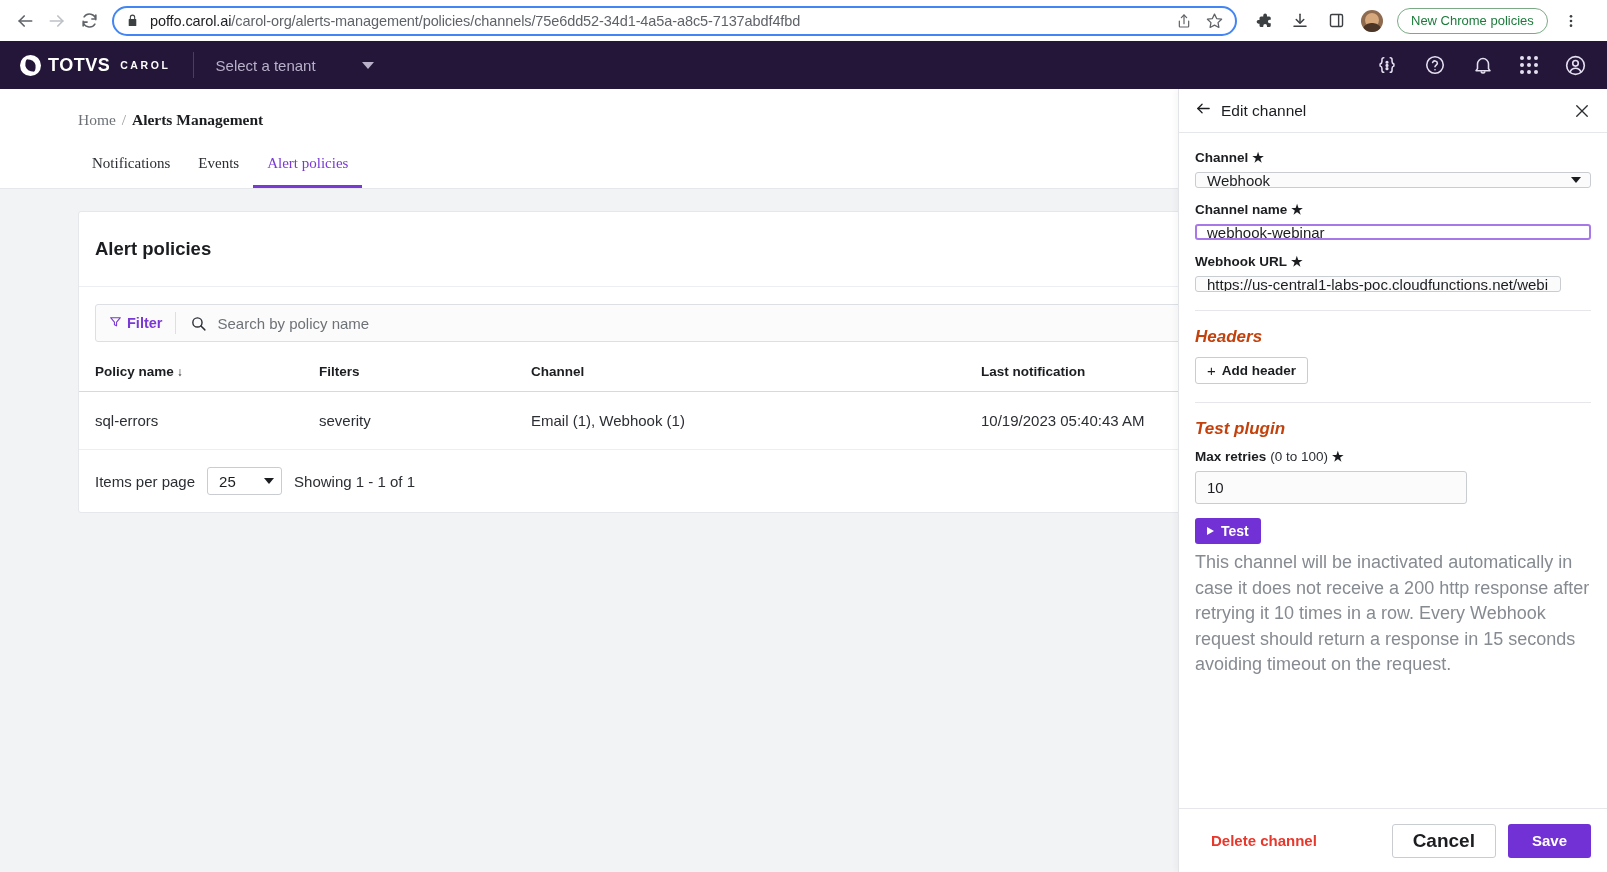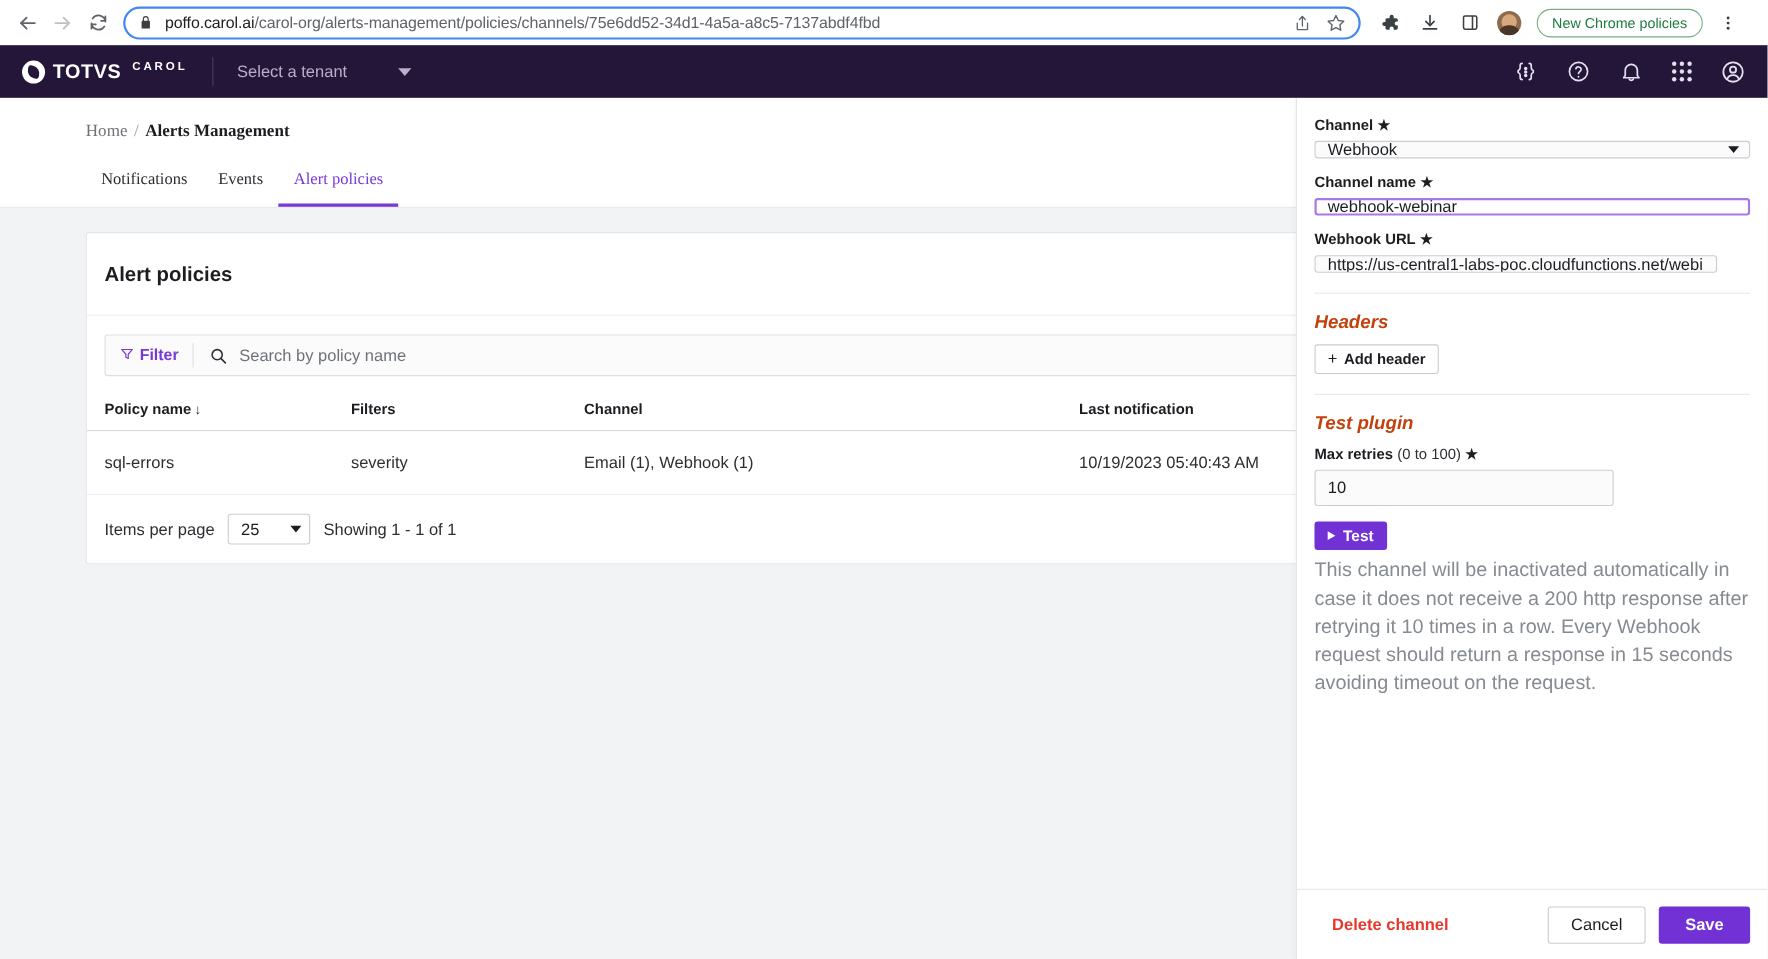--- a/index.html
+++ b/index.html
@@ -86,21 +86,21 @@
   }
   .kebab { color: #3c4043; width: 18px; display:flex; align-items:center; justify-content:center;}
 
   
   .topnav {
     height: 48px;
     background: #231638;
     display: flex; align-items: center;
     padding: 0 20px;
   }
-  .logo { display: flex; align-items: flex-start; gap: 7px; }
+  .logo { display: flex; align-items: center; gap: 7px; }
   .logo-mark {
     width: 21px; height: 21px; border-radius: 50%;
     background: #fff; position: relative; flex: none;
   }
   .logo-mark::after {
     content: ""; position: absolute; left: 5px; top: 5px;
     width: 11px; height: 11px;
     background: #231638;
     border-radius: 2px 7px 2px 7px;
     transform: rotate(12deg);
@@ -356,21 +356,21 @@
   .danger-link {
     color: #e8372b; font-size: 15px; font-weight: bold;
     padding-left: 16px;
   }
   .foot-spacer { flex: 1 1 auto; }
   .btn-cancel {
     border: 1px solid #c9ccd1;
     border-radius: 3px;
     background: #ffffff;
     height: 34px; padding: 0 20px;
-    font-size: 15px; font-weight: normal; color: #1b1d20;
+    font-size: 19px; font-weight: bold; color: #1b1d20;
     font-family: "Liberation Sans", sans-serif;
   }
   .btn-save {
     border: none; border-radius: 3px;
     background: #7231d4;
     height: 34px; padding: 0 24px;
     font-size: 15px; font-weight: bold; color: #ffffff;
     font-family: "Liberation Sans", sans-serif;
   }
 </style>
@@ -581,20 +581,38 @@
         <div class="pager-select">
           <span>25</span>
           <span class="caret-dn"></span>
         </div>
         <span>Showing 1 - 1 of 1</span>
       </div>
     </div>
   </div>
 
   <div class="drawer">
+    <div class="drawer-head">
+      <div class="drawer-back">
+        <span>
+          <svg width="17" height="17" viewBox="0 0 24 24" fill="none" stroke="currentColor" stroke-width="1.8" stroke-linecap="round" stroke-linejoin="round">
+              <line x1="20" y1="12" x2="4" y2="12"></line>
+              <polyline points="10 18 4 12 10 6"></polyline>
+            </svg>
+        </span>
+        <span>Edit channel</span>
+      </div>
+      <div class="drawer-spacer"></div>
+      <div class="drawer-close">
+        <svg width="18" height="18" viewBox="0 0 24 24" fill="none" stroke="currentColor" stroke-width="1.8" stroke-linecap="round">
+            <line x1="5" y1="5" x2="19" y2="19"></line>
+            <line x1="19" y1="5" x2="5" y2="19"></line>
+          </svg>
+      </div>
+    </div>
 
     <div class="drawer-body">
 
       <div class="field">
         <div class="field-label">
           <span>Channel</span>
           <span class="req">★</span>
         </div>
         <div class="sel-box">
           <span>Webhook</span>

